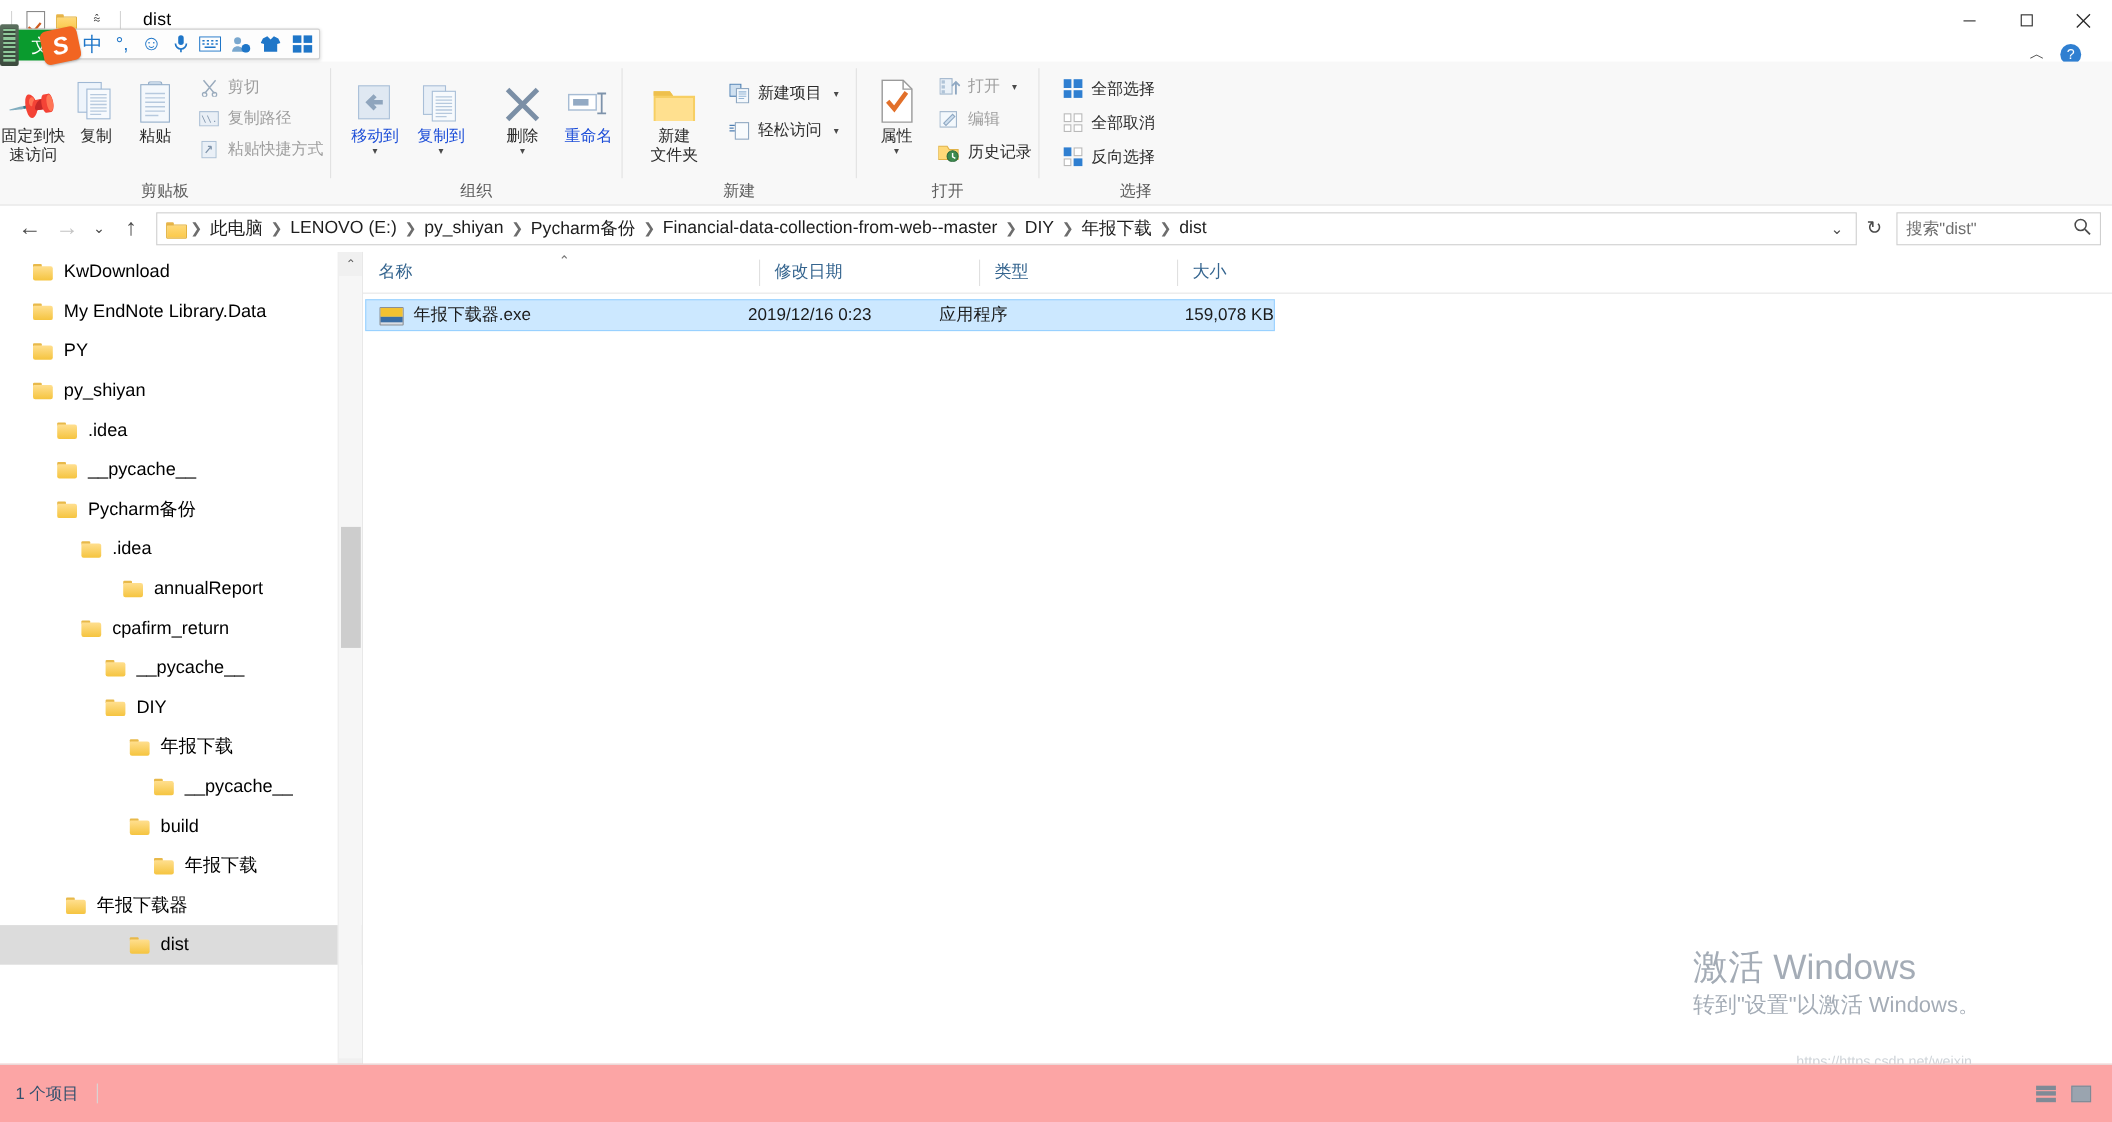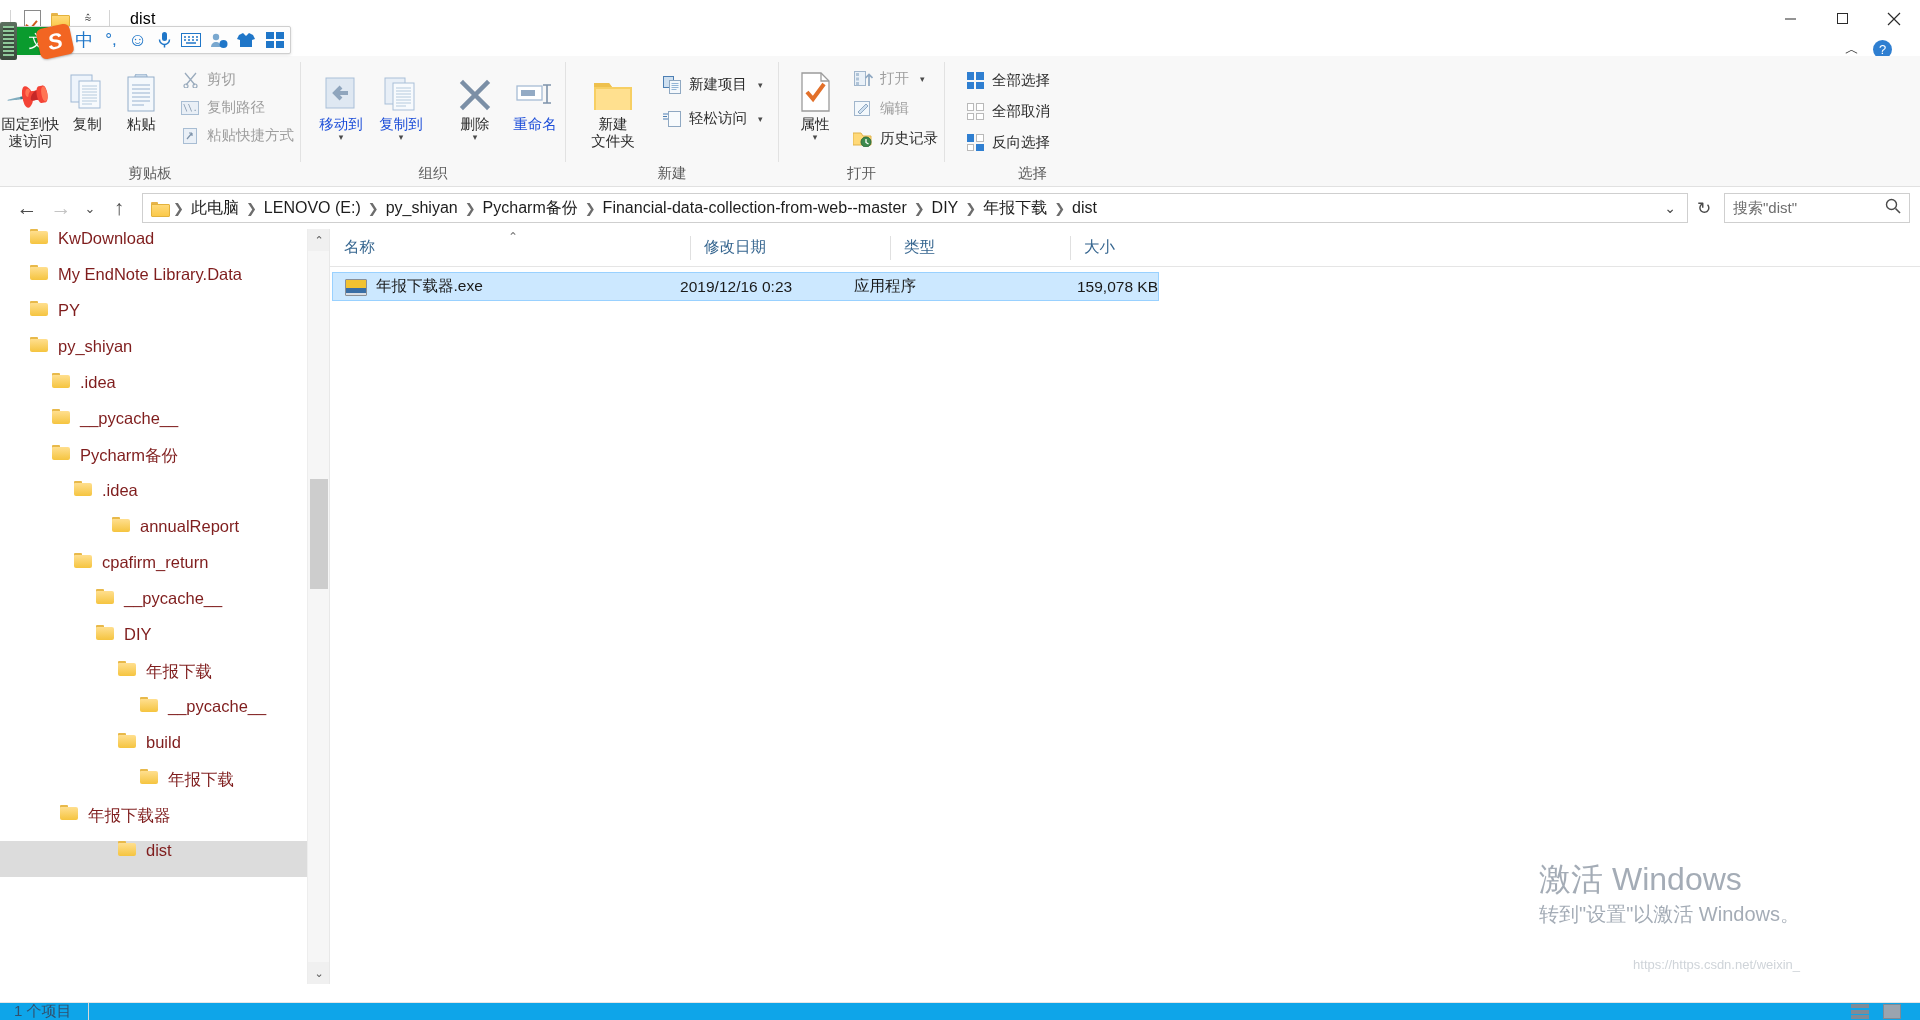--- a/index.html
+++ b/index.html
@@ -133,21 +133,21 @@
   .searchbox .ph { font-size:15px; color:#6e6e6e; flex:1; white-space:nowrap;}
 
   
   .main { position:absolute; left:0; top:229px; width:1920px; height:755px; display:flex; }
 
   .navpane {
     width:330px; position:relative; overflow:hidden; background:#fff;
     border-right:1px solid #e8e8e8;
   }
   .tree-item {
-    height:36px; display:flex; align-items:flex-start; font-size:16.5px; color:#7f1d1d;
+    height:36px; display:flex; align-items:center; font-size:16.5px; color:#000000;
     white-space:nowrap; padding-right:8px;
   }
   .tree-item.sel { background:#dcdcdc; }
   .tree-folder {
     width:19px;height:15px;position:relative; margin-right:9px; flex:0 0 auto;
   }
   .tree-folder:before{content:"";position:absolute;left:0;top:0;width:8px;height:3px;background:#e8b94a;border-radius:1px 1px 0 0;}
   .tree-folder:after{content:"";position:absolute;left:0;top:2px;width:18px;height:13px;
     background:linear-gradient(180deg,#ffdf8f,#f5c43f);border-radius:1px 2px 2px 2px;}
 
@@ -183,22 +183,22 @@
   .watermark {
     position:absolute; right:120px; bottom:55px; text-align:left; color:#9aa3ad;
     user-select:none; pointer-events:none;
   }
   .watermark .w1 { font-size:32px; color:#a4acb6; line-height:40px; }
   .watermark .w2 { font-size:20px; color:#a4acb6; line-height:30px; }
   .csdn { position:absolute; right:120px; bottom:12px; font-size:13px; color:#cfd4d9; }
 
   
   .statusbar {
-    position:absolute; left:0; bottom:0; width:1920px; height:18px;
-    background:#0ea5e9; border-top:1px solid #e6e6e6; display:flex; align-items:center;
+    position:absolute; left:0; bottom:0; width:1920px; height:53px;
+    background:#fca5a5; border-top:1px solid #e6e6e6; display:flex; align-items:center;
   }
   .status-text { font-size:15px; color:#31506d; padding-left:14px; }
   .status-sep { width:1px; height:18px; background:#d8d8d8; margin-left:16px; }
   .view-btns { margin-left:auto; display:flex; gap:4px; padding-right:14px; }
   .view-btn { width:28px;height:26px;display:flex;align-items:center;justify-content:center; }
   .vb-details { width:18px;height:15px;display:grid;grid-template-rows:1fr 1fr 1fr;gap:1.5px;}
   .vb-details i{display:block;background:#7f8a96;height:100%;}
   .vb-tiles { width:18px;height:15px;background:#9aa4af; border:1px solid #7f8a96;}
 </style>
 </head>

